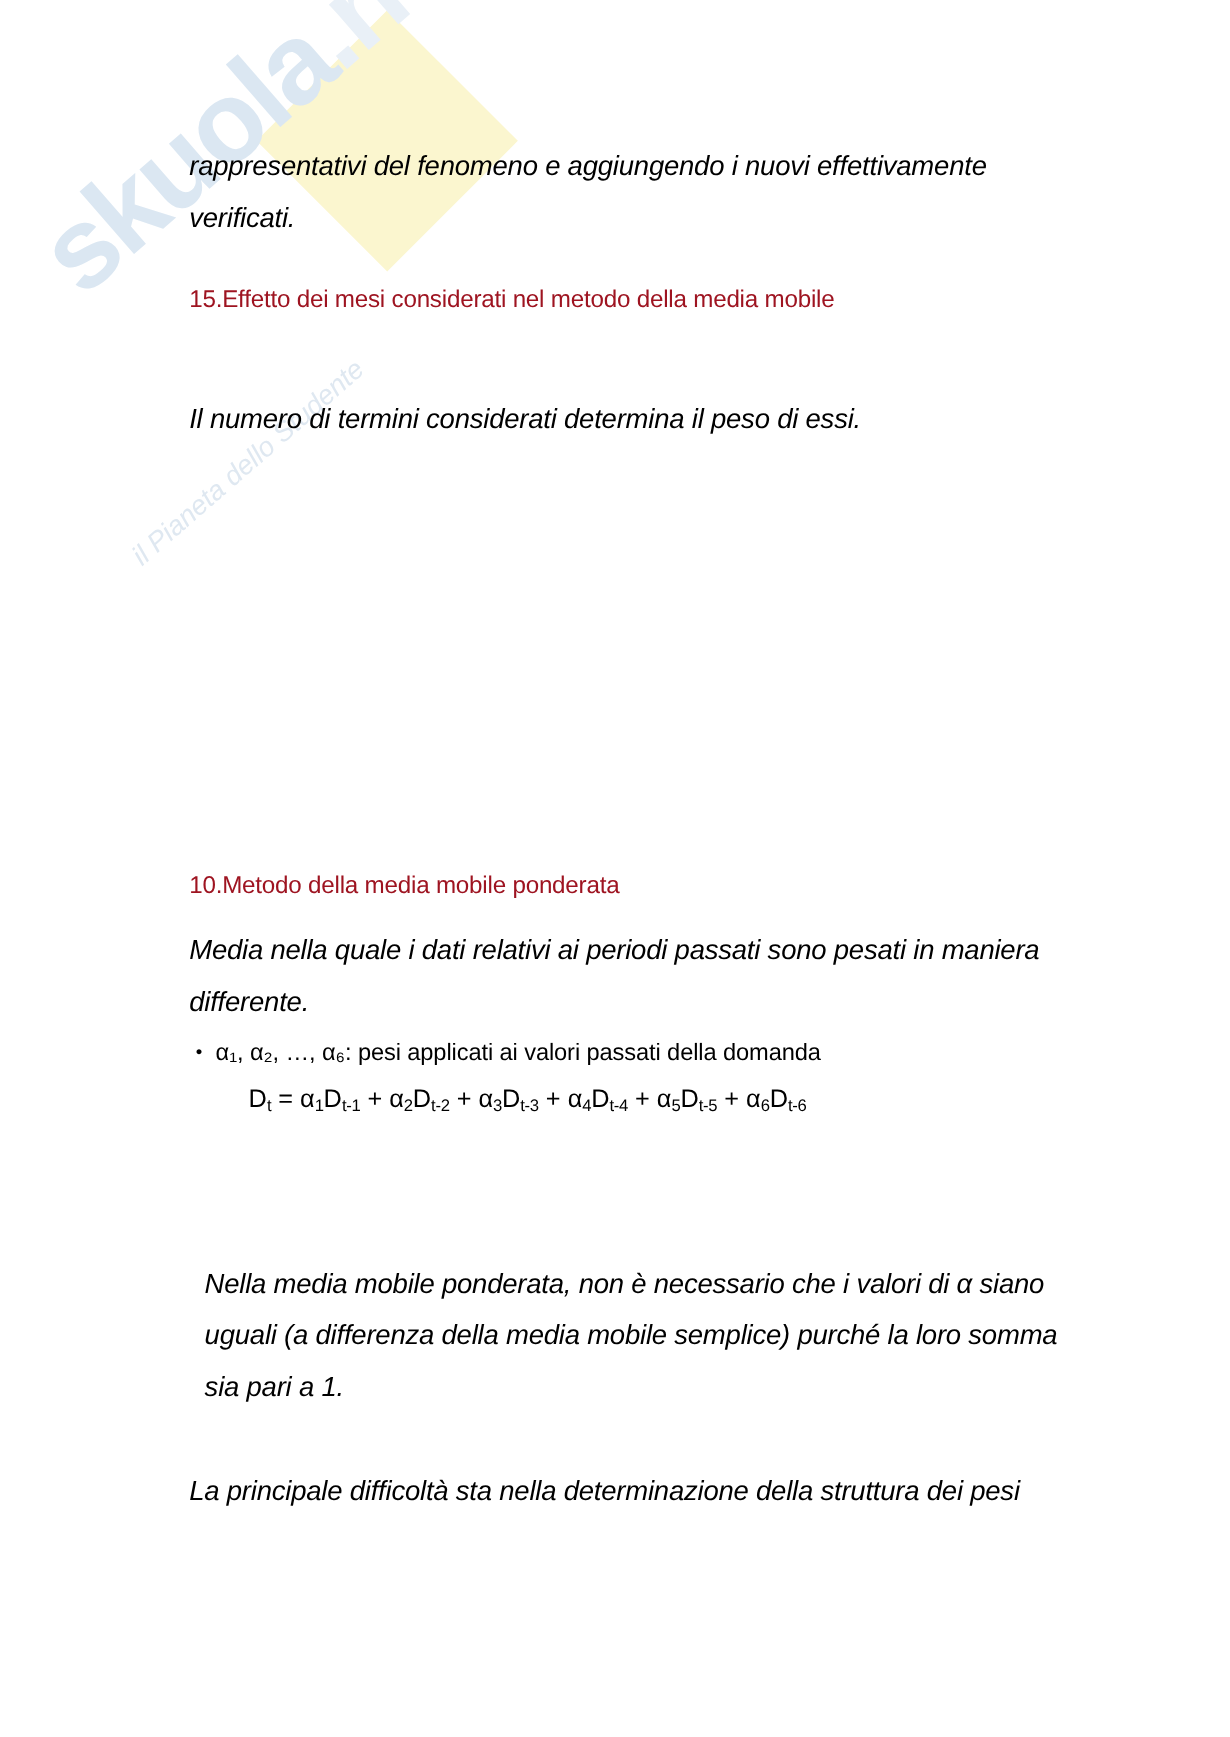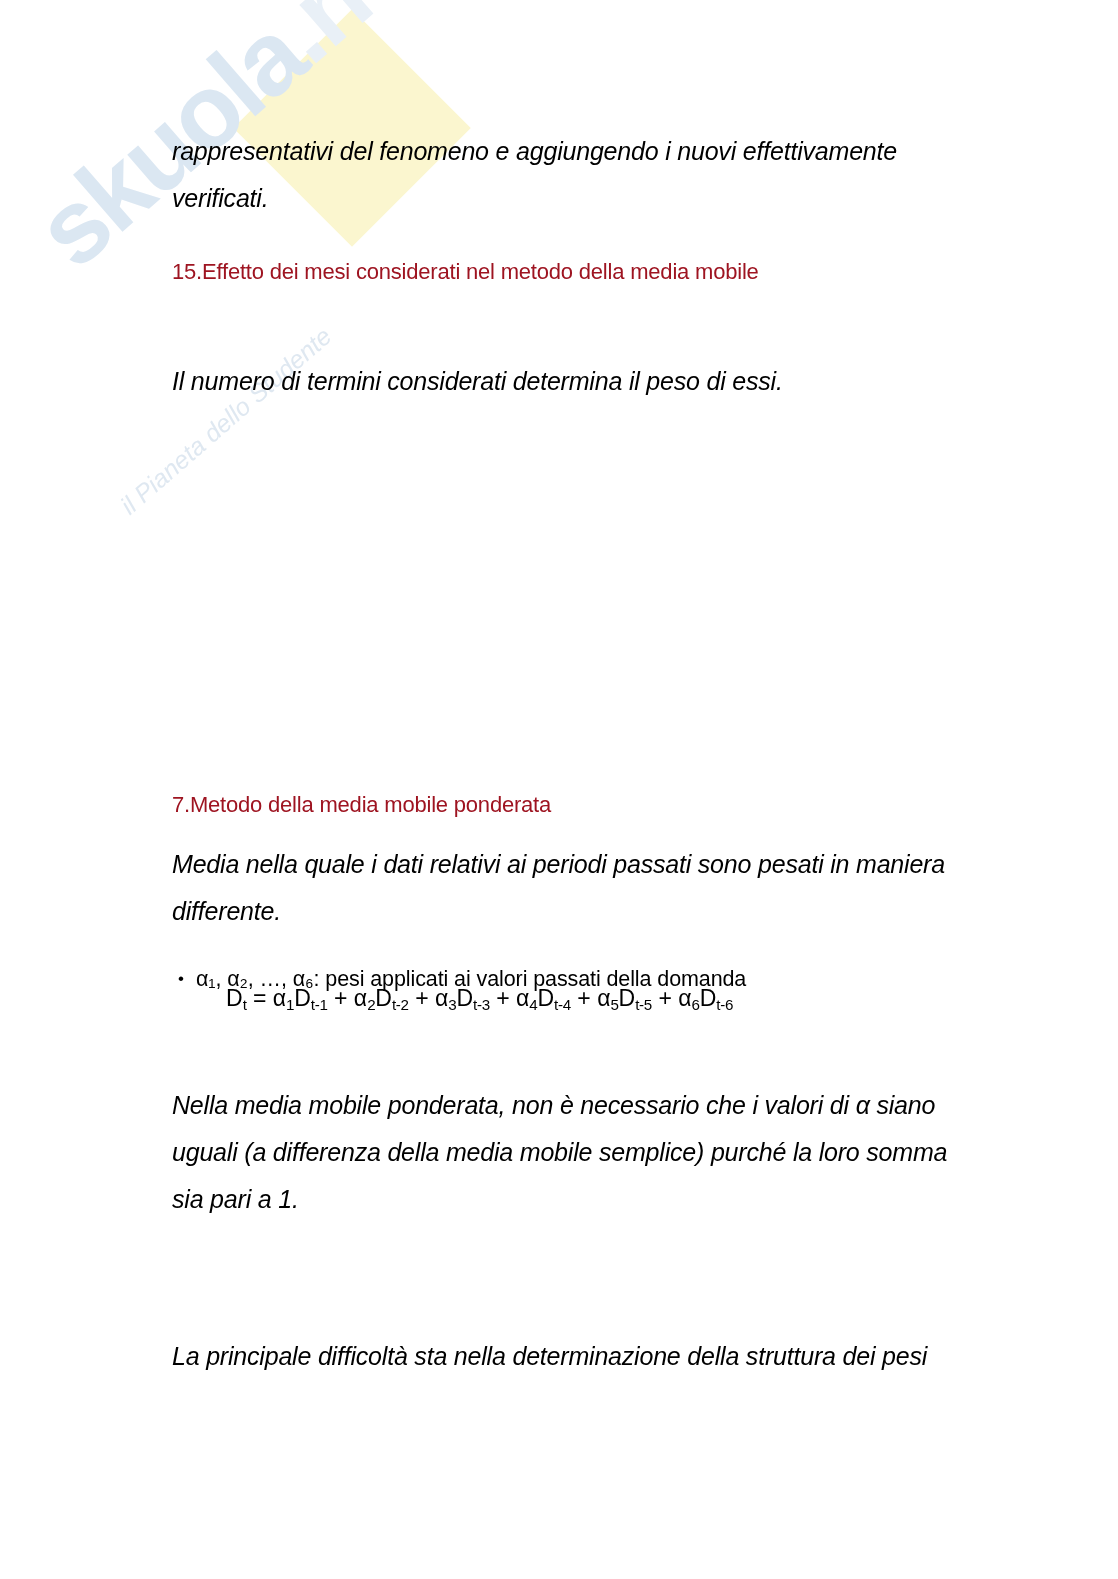--- a/index.html
+++ b/index.html
@@ -178,42 +178,42 @@
 
     <div class="para" style="top:128px;">rappresentativi del fenomeno e aggiungendo i nuovi effettivamente verificati.</div>
 
     <div class="heading" style="top:246px;">15.Effetto dei mesi considerati nel metodo della media mobile</div>
 
     <div class="para" style="top:358px;">Il numero di termini considerati determina il peso di essi.</div>
 
     <ul class="bullets" style="top:472px;">
     </ul>
 
-    <div class="heading" style="top:779px;">7.Metodo della media mobile ponderata</div>
+    <div class="heading" style="top:779px;">10.Metodo della media mobile ponderata</div>
 
     <div class="para" style="top:841px;">Media nella quale i dati relativi ai periodi passati sono pesati in maniera differente.</div>
 
     <div class="formula" style="top:939px;">
       <span><span>D</span><sub>t</sub></span>
       <span>=</span>
       <span><span>α</span><sub>1</sub><span>D</span><sub>t-1</sub></span>
       <span>+</span>
       <span><span>α</span><sub>2</sub><span>D</span><sub>t-2</sub></span>
       <span>+</span>
       <span><span>α</span><sub>3</sub><span>D</span><sub>t-3</sub></span>
       <span>+</span>
       <span><span>α</span><sub>4</sub><span>D</span><sub>t-4</sub></span>
       <span>+</span>
       <span><span>α</span><sub>5</sub><span>D</span><sub>t-5</sub></span>
       <span>+</span>
       <span><span>α</span><sub>6</sub><span>D</span><sub>t-6</sub></span>
     </div>
 
-    <ul class="small-bullets" style="top:964px;">
+    <ul class="small-bullets" style="top:942px;">
       <li>α₁, α₂, …, α₆: pesi applicati ai valori passati della domanda</li>
     </ul>
 
-    <div class="para" style="top:1082px;">Nella media mobile ponderata, non è necessario che i valori di α siano uguali (a differenza della media mobile semplice) purché la loro somma sia pari a 1.</div>
+    <div class="para" style="top:1144px;margin-left:14px;">Nella media mobile ponderata, non è necessario che i valori di α siano uguali (a differenza della media mobile semplice) purché la loro somma sia pari a 1.</div>
 
     <div class="para" style="top:1333px;">La principale difficoltà sta nella determinazione della struttura dei pesi</div>
 
   </div>
 </div>
 
 </body></html>

